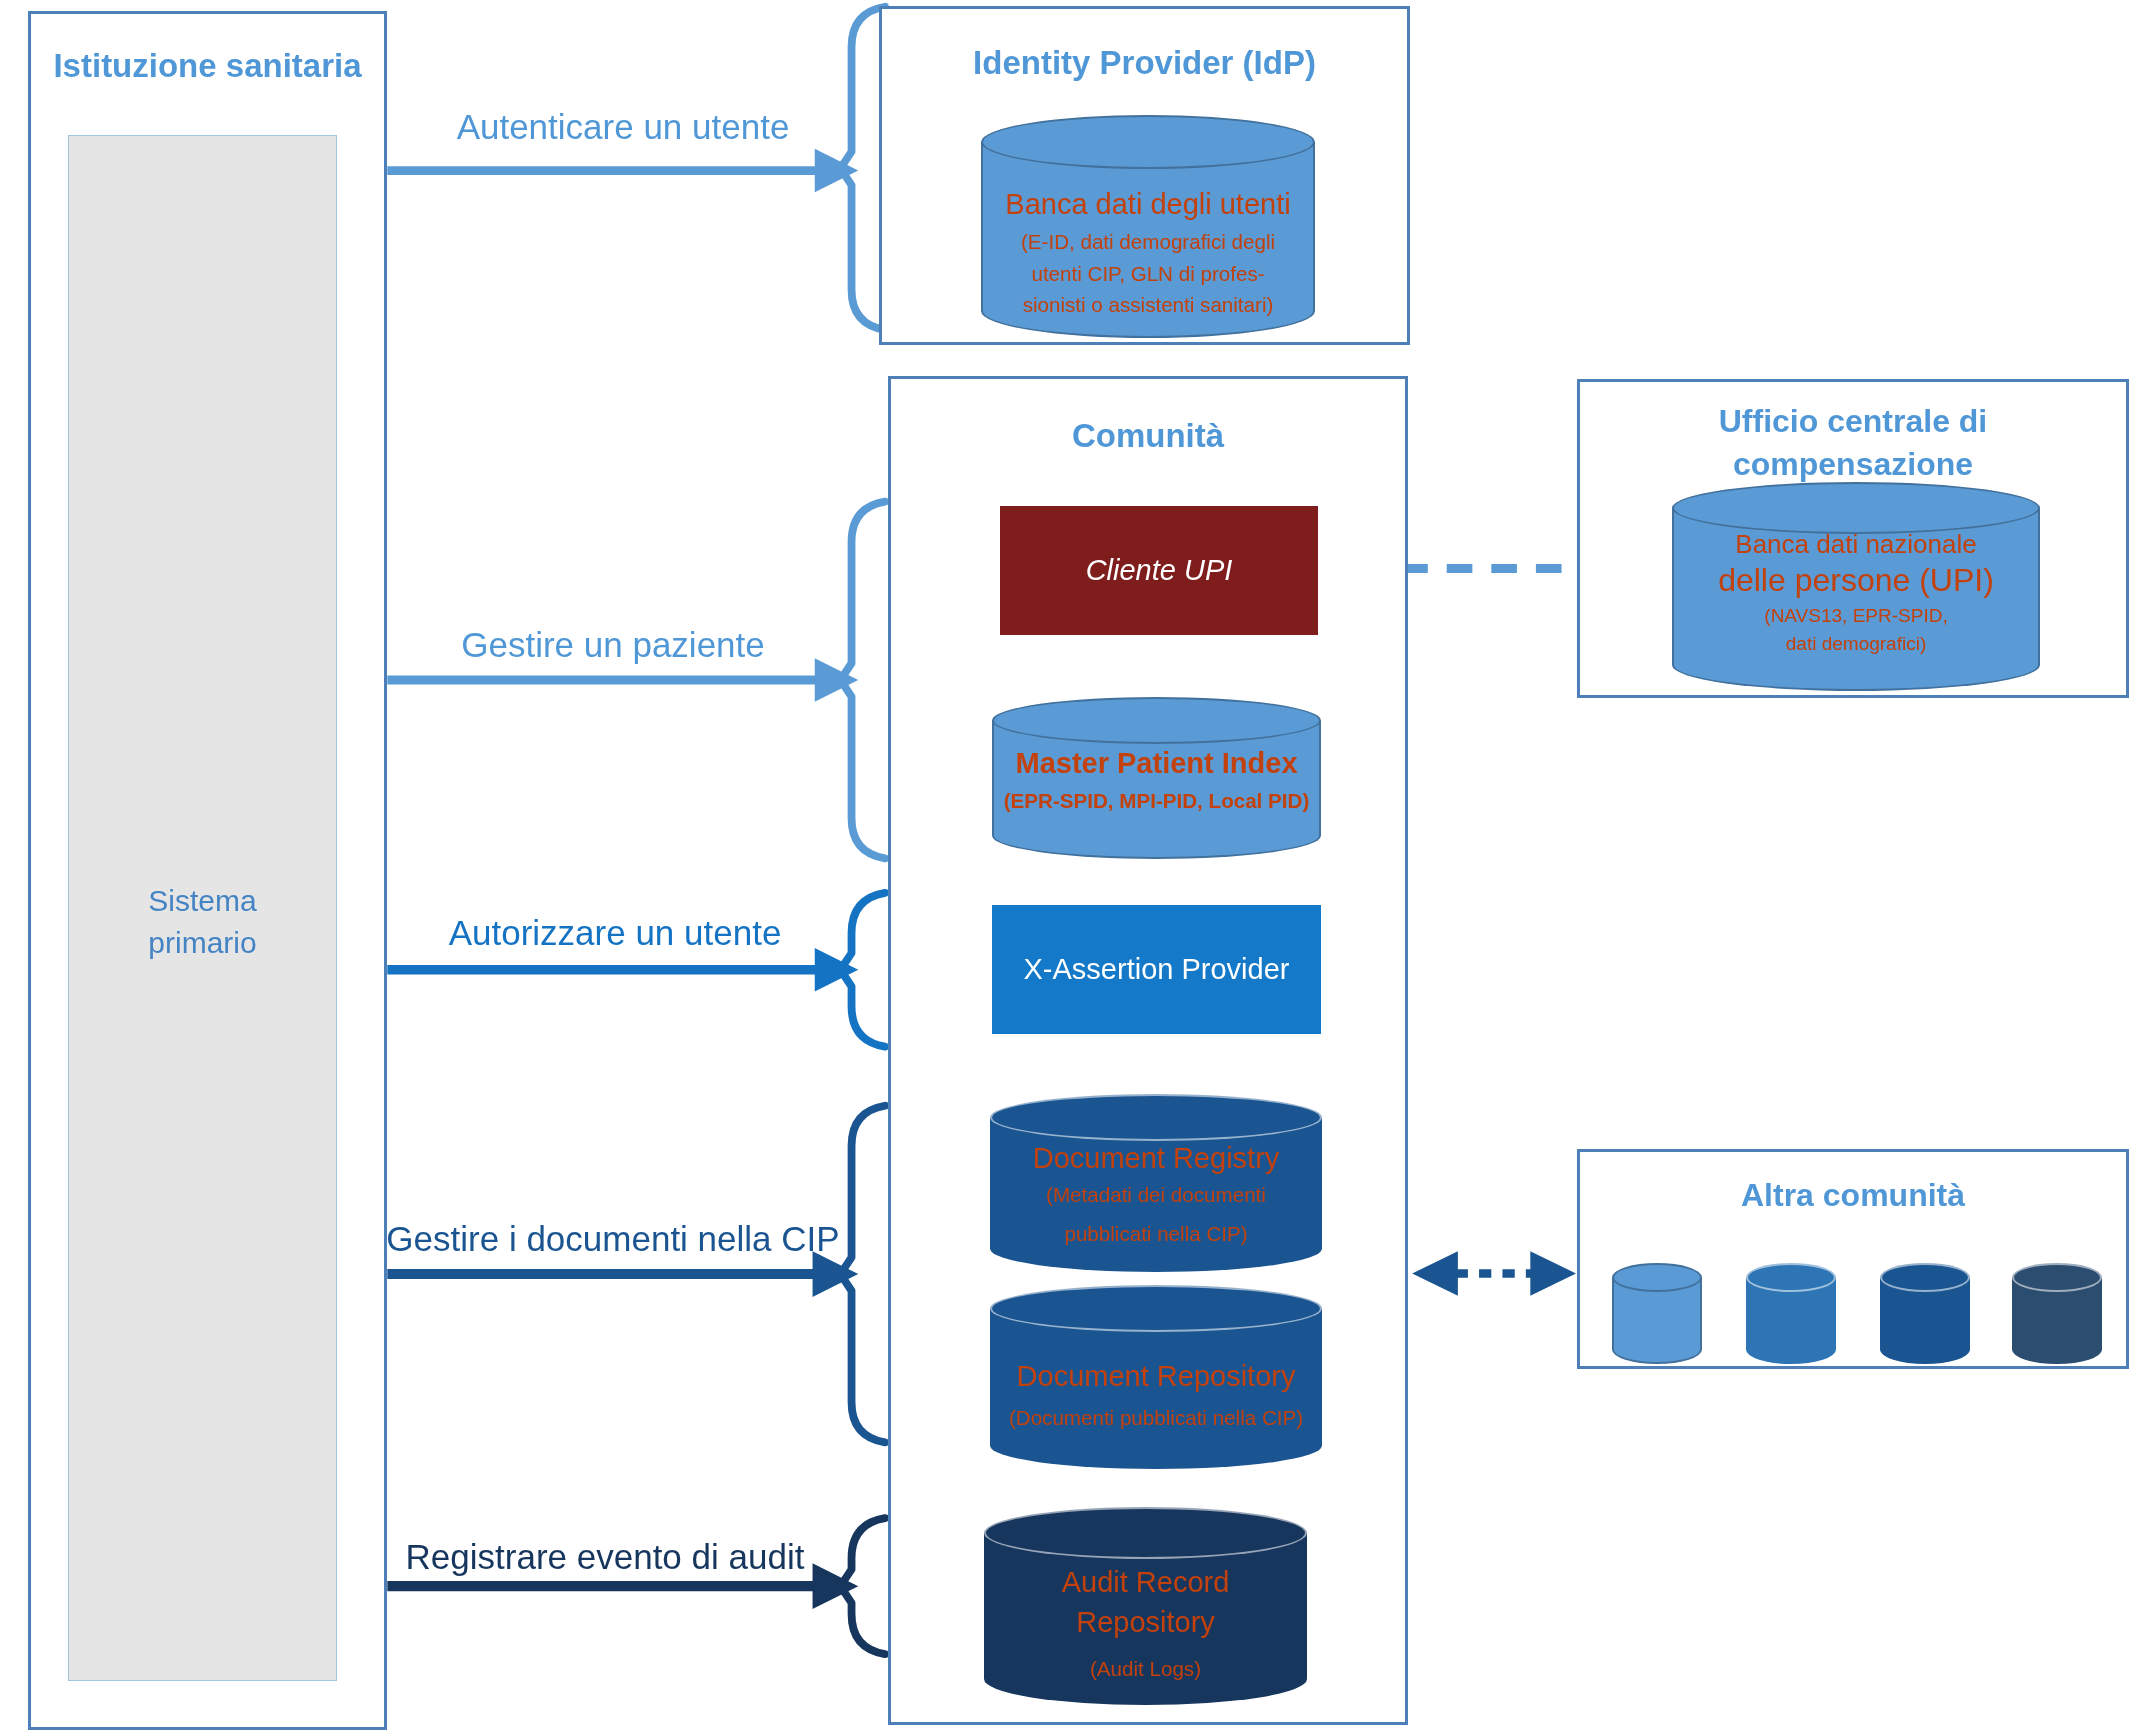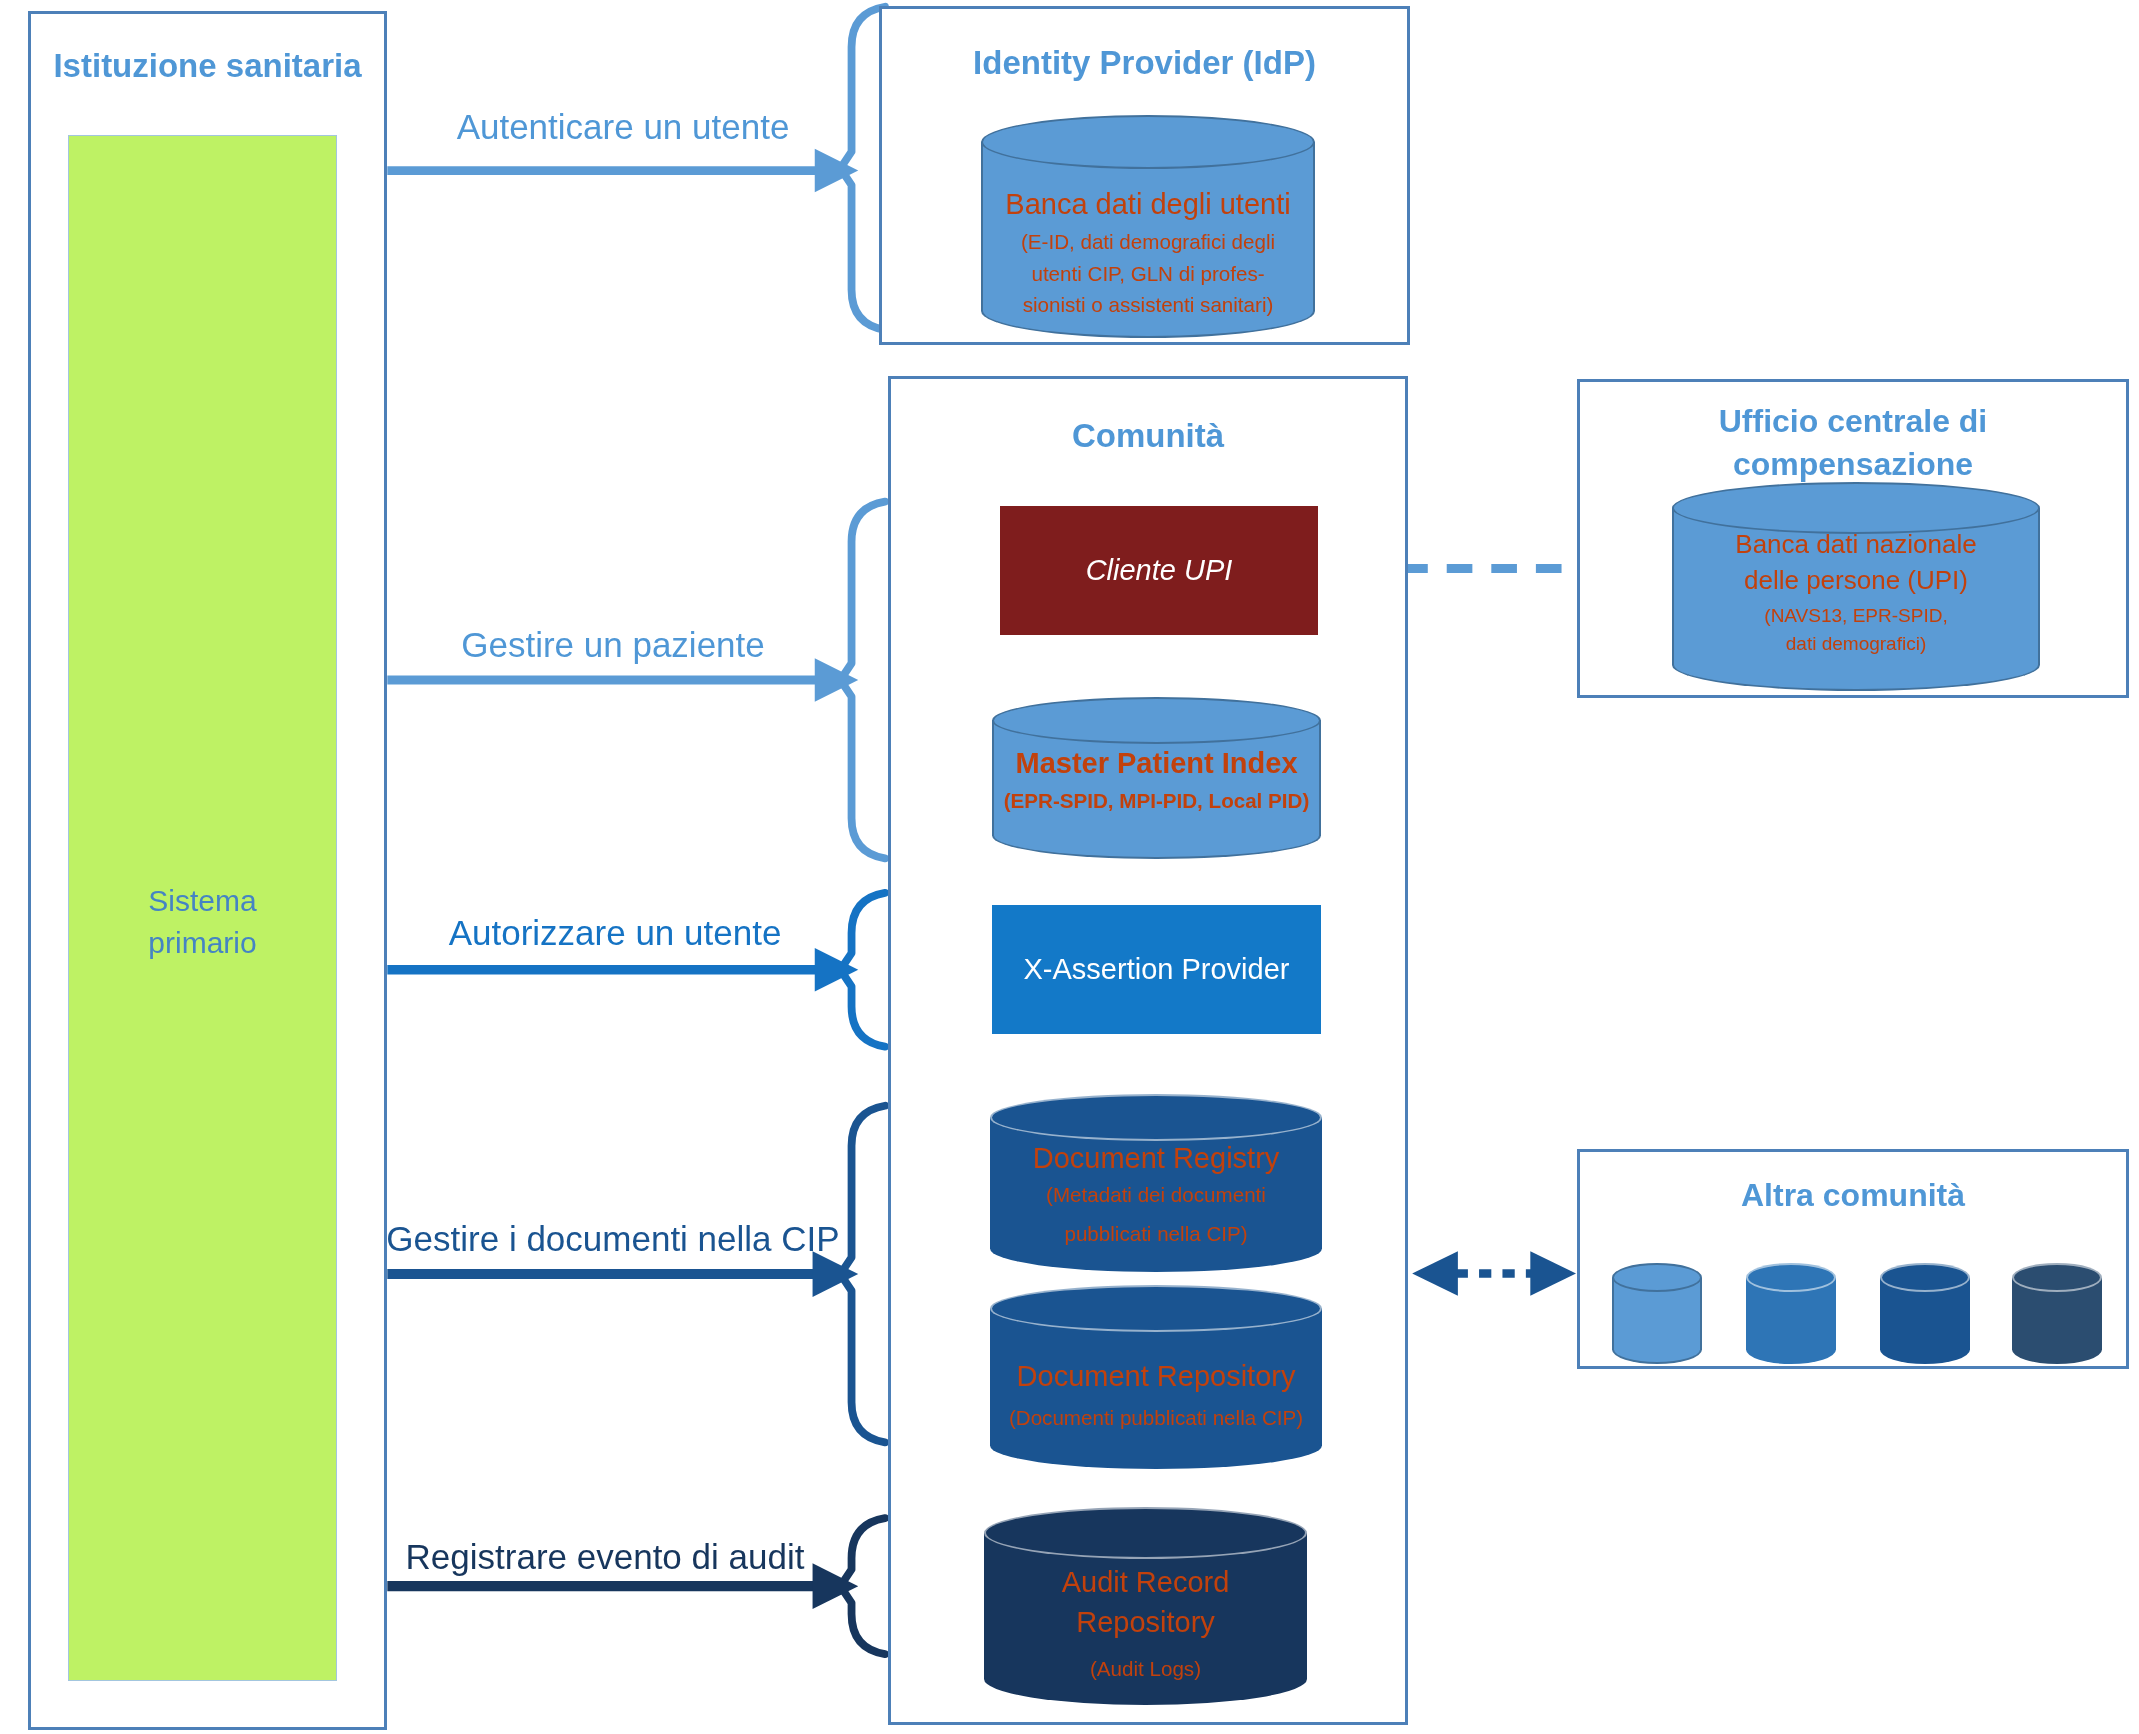--- a/index.html
+++ b/index.html
@@ -4,21 +4,21 @@
 <style>
   html,body{margin:0;padding:0;background:#ffffff;}
   #canvas{position:relative;width:2140px;height:1735px;background:#ffffff;
           font-family:"Liberation Sans", sans-serif;overflow:hidden;}
   .abs{position:absolute;box-sizing:border-box;}
   
   .frame{border:3.3px solid #4d80b8;background:#ffffff;}
   .boxtitle{position:absolute;left:0;right:0;text-align:center;font-weight:bold;
             color:#4f97d6;font-size:33px;line-height:42px;}
   
-  .primary-rect{background:#bef264;border:1.7px solid #a3c6de;}
+  .primary-rect{background:#e5e5e5;border:1.7px solid #a3c6de;}
   .primary-label{position:absolute;left:0;right:0;text-align:center;color:#4584c4;
                  font-size:30px;line-height:42px;}
   
   .rect-node{display:flex;align-items:center;justify-content:center;color:#ffffff;
              font-size:29px;text-align:center;}
   .fill-light{background:#7f1d1d;font-style:italic;}
   .fill-vivid{background:#1379c8;}
   
   .cyl{position:absolute;}
   .cyl .ell{position:absolute;left:0;right:0;top:0;height:calc(var(--ry)*2);
@@ -162,21 +162,21 @@
     </div>
   </div>
 
   <div class="abs frame" style="left:1577px;top:379px;width:552px;height:319px;">
     <div class="boxtitle" style="top:18px;font-size:32px;">Ufficio centrale di</div>
     <div class="boxtitle" style="top:61px;font-size:32px;">compensazione</div>
     <div class="cyl cyl-light" style="left:92px;top:100px;width:368px;height:209px;--ry:26px;">
       <div class="ell"></div>
         <div class="bod"></div>
       <div class="txt t-name" style="top:43px;font-size:26px;">Banca dati nazionale</div>
-      <div class="txt t-name" style="top:79px;font-size:26px;">delle persone (UPI)</div>
+      <div class="txt t-name" style="top:79px;font-size:32px;">delle persone (UPI)</div>
       <div class="txt t-sub" style="top:118px;font-size:19px;">(NAVS13, EPR-SPID,</div>
       <div class="txt t-sub" style="top:146px;font-size:19px;">dati demografici)</div>
     </div>
   </div>
 
   <div class="abs frame" style="left:1577px;top:1149px;width:552px;height:220px;">
     <div class="boxtitle" style="top:22px;font-size:32px;">Altra comunità</div>
     <div class="cyl cyl-light" style="left:32px;top:111px;width:90px;height:101px;--ry:14.5px;">
         <div class="ell"></div>
         <div class="bod"></div>

